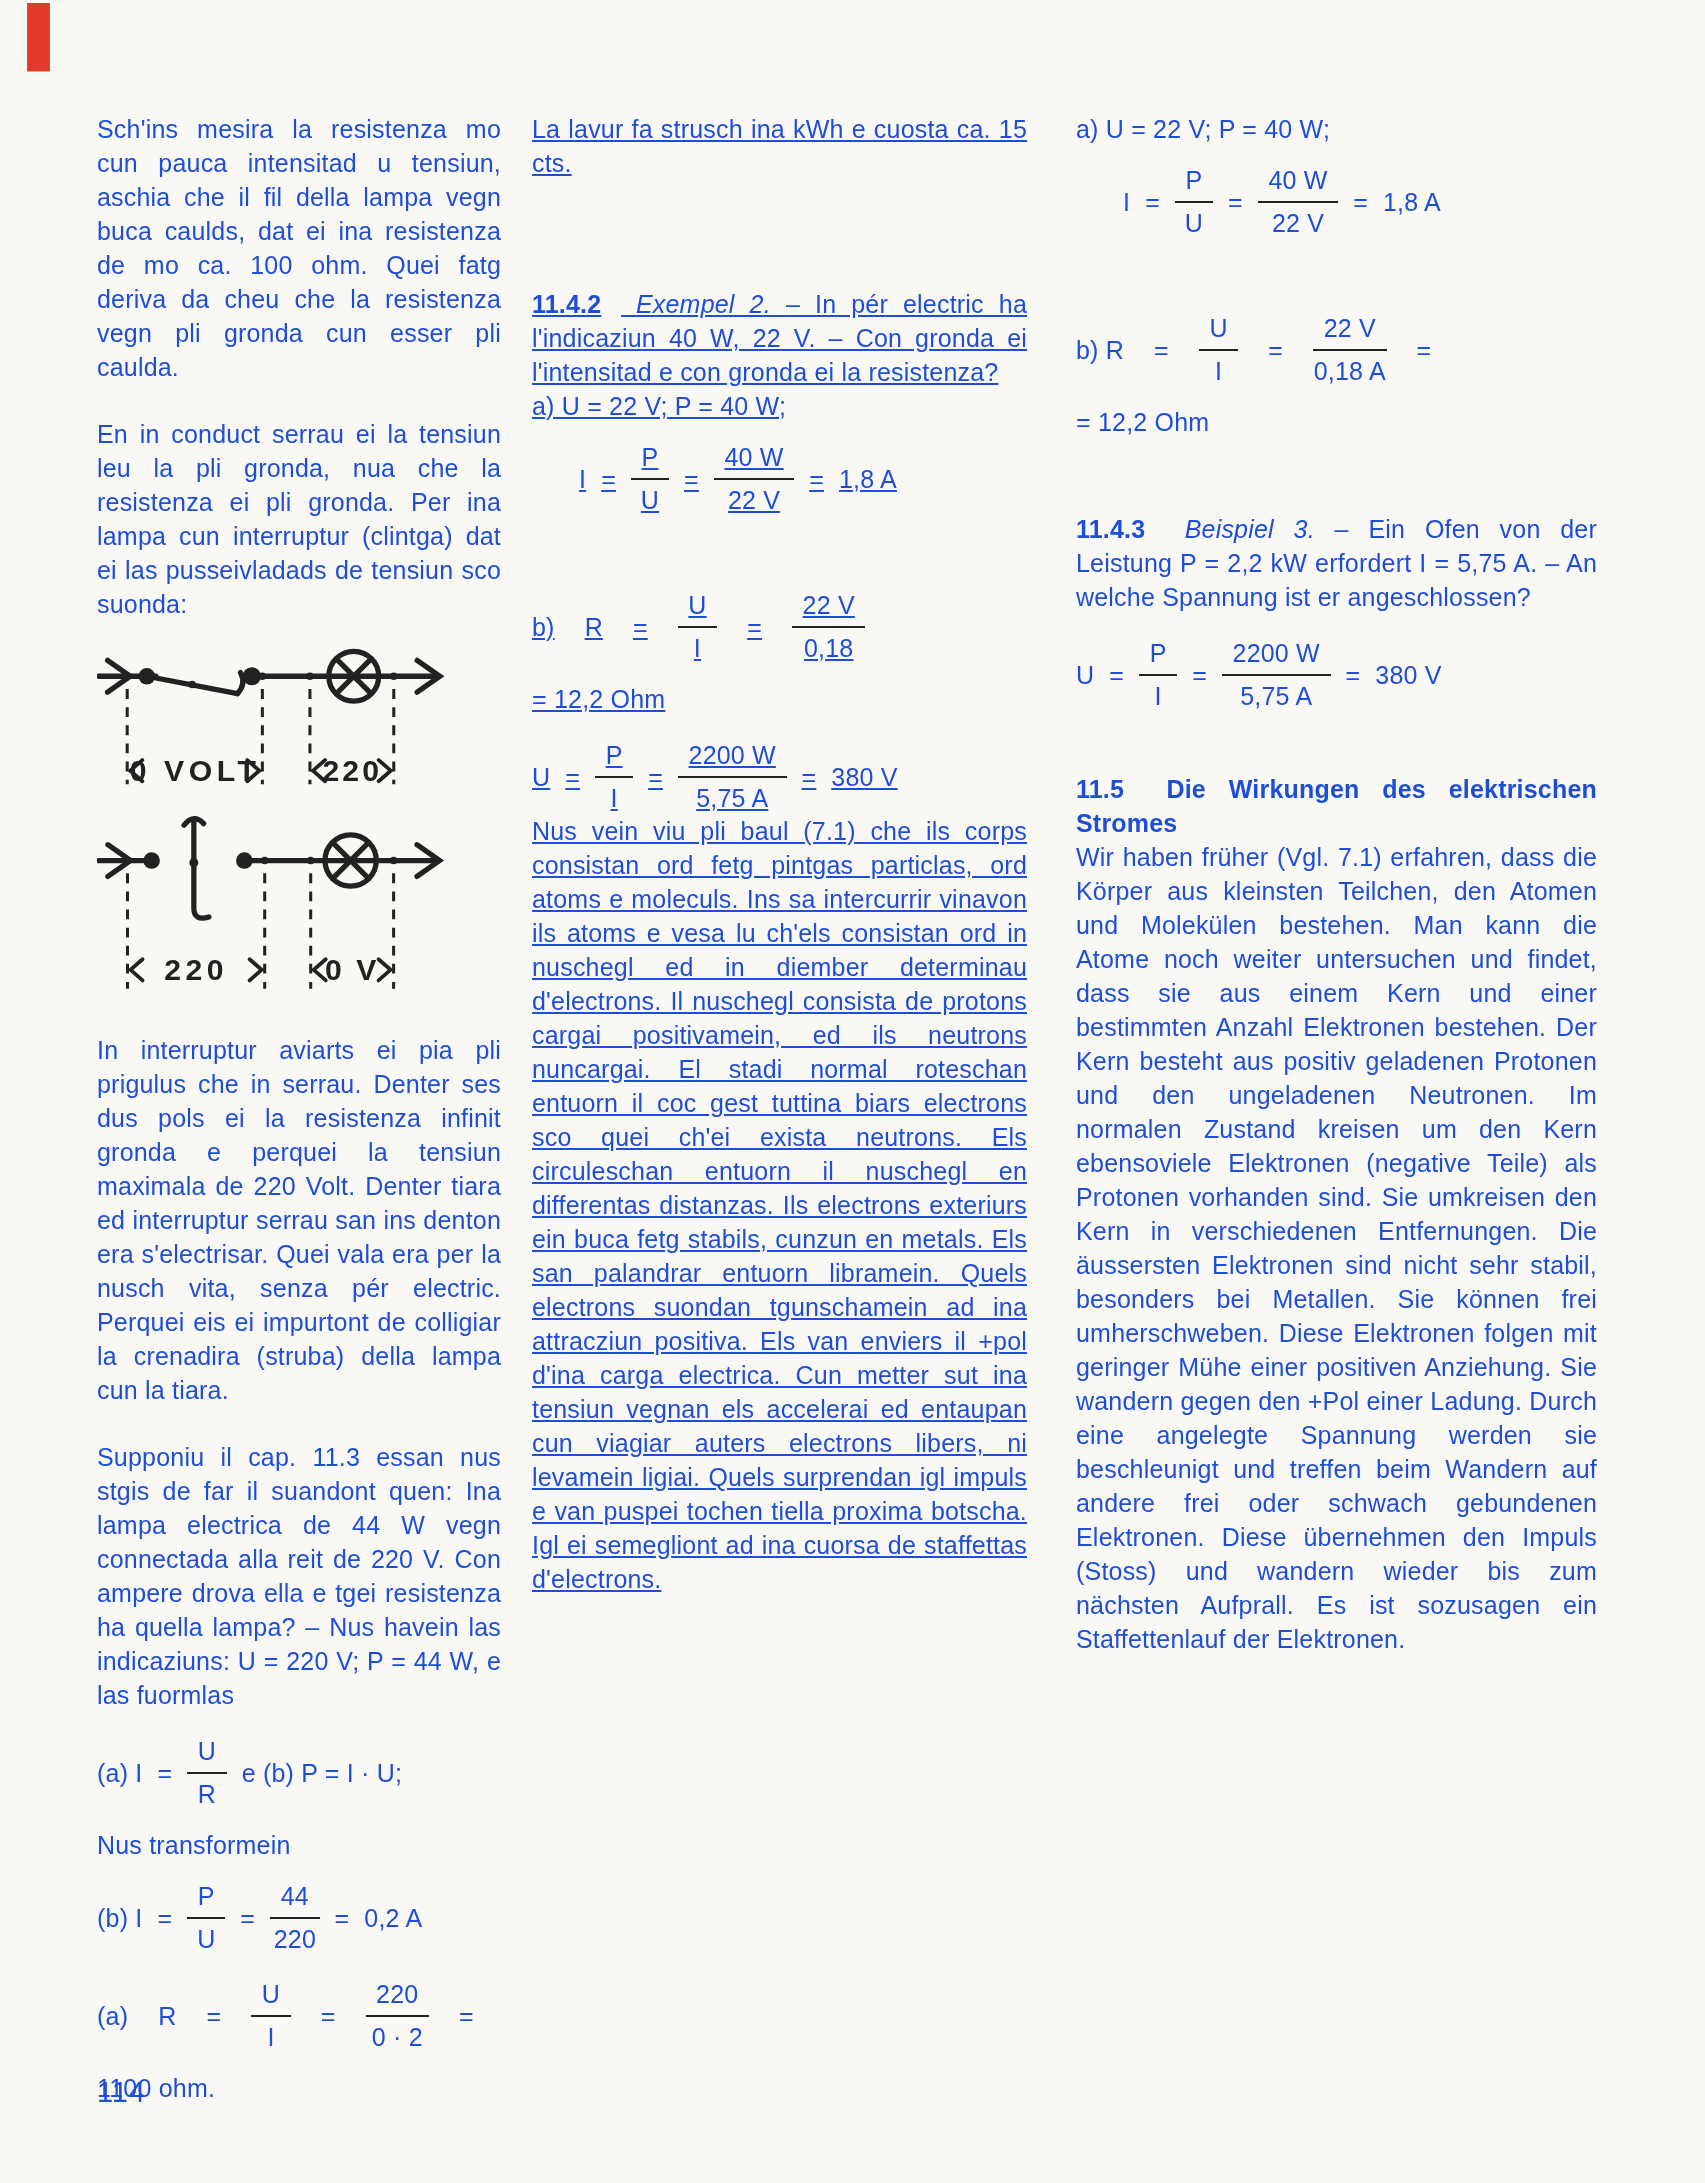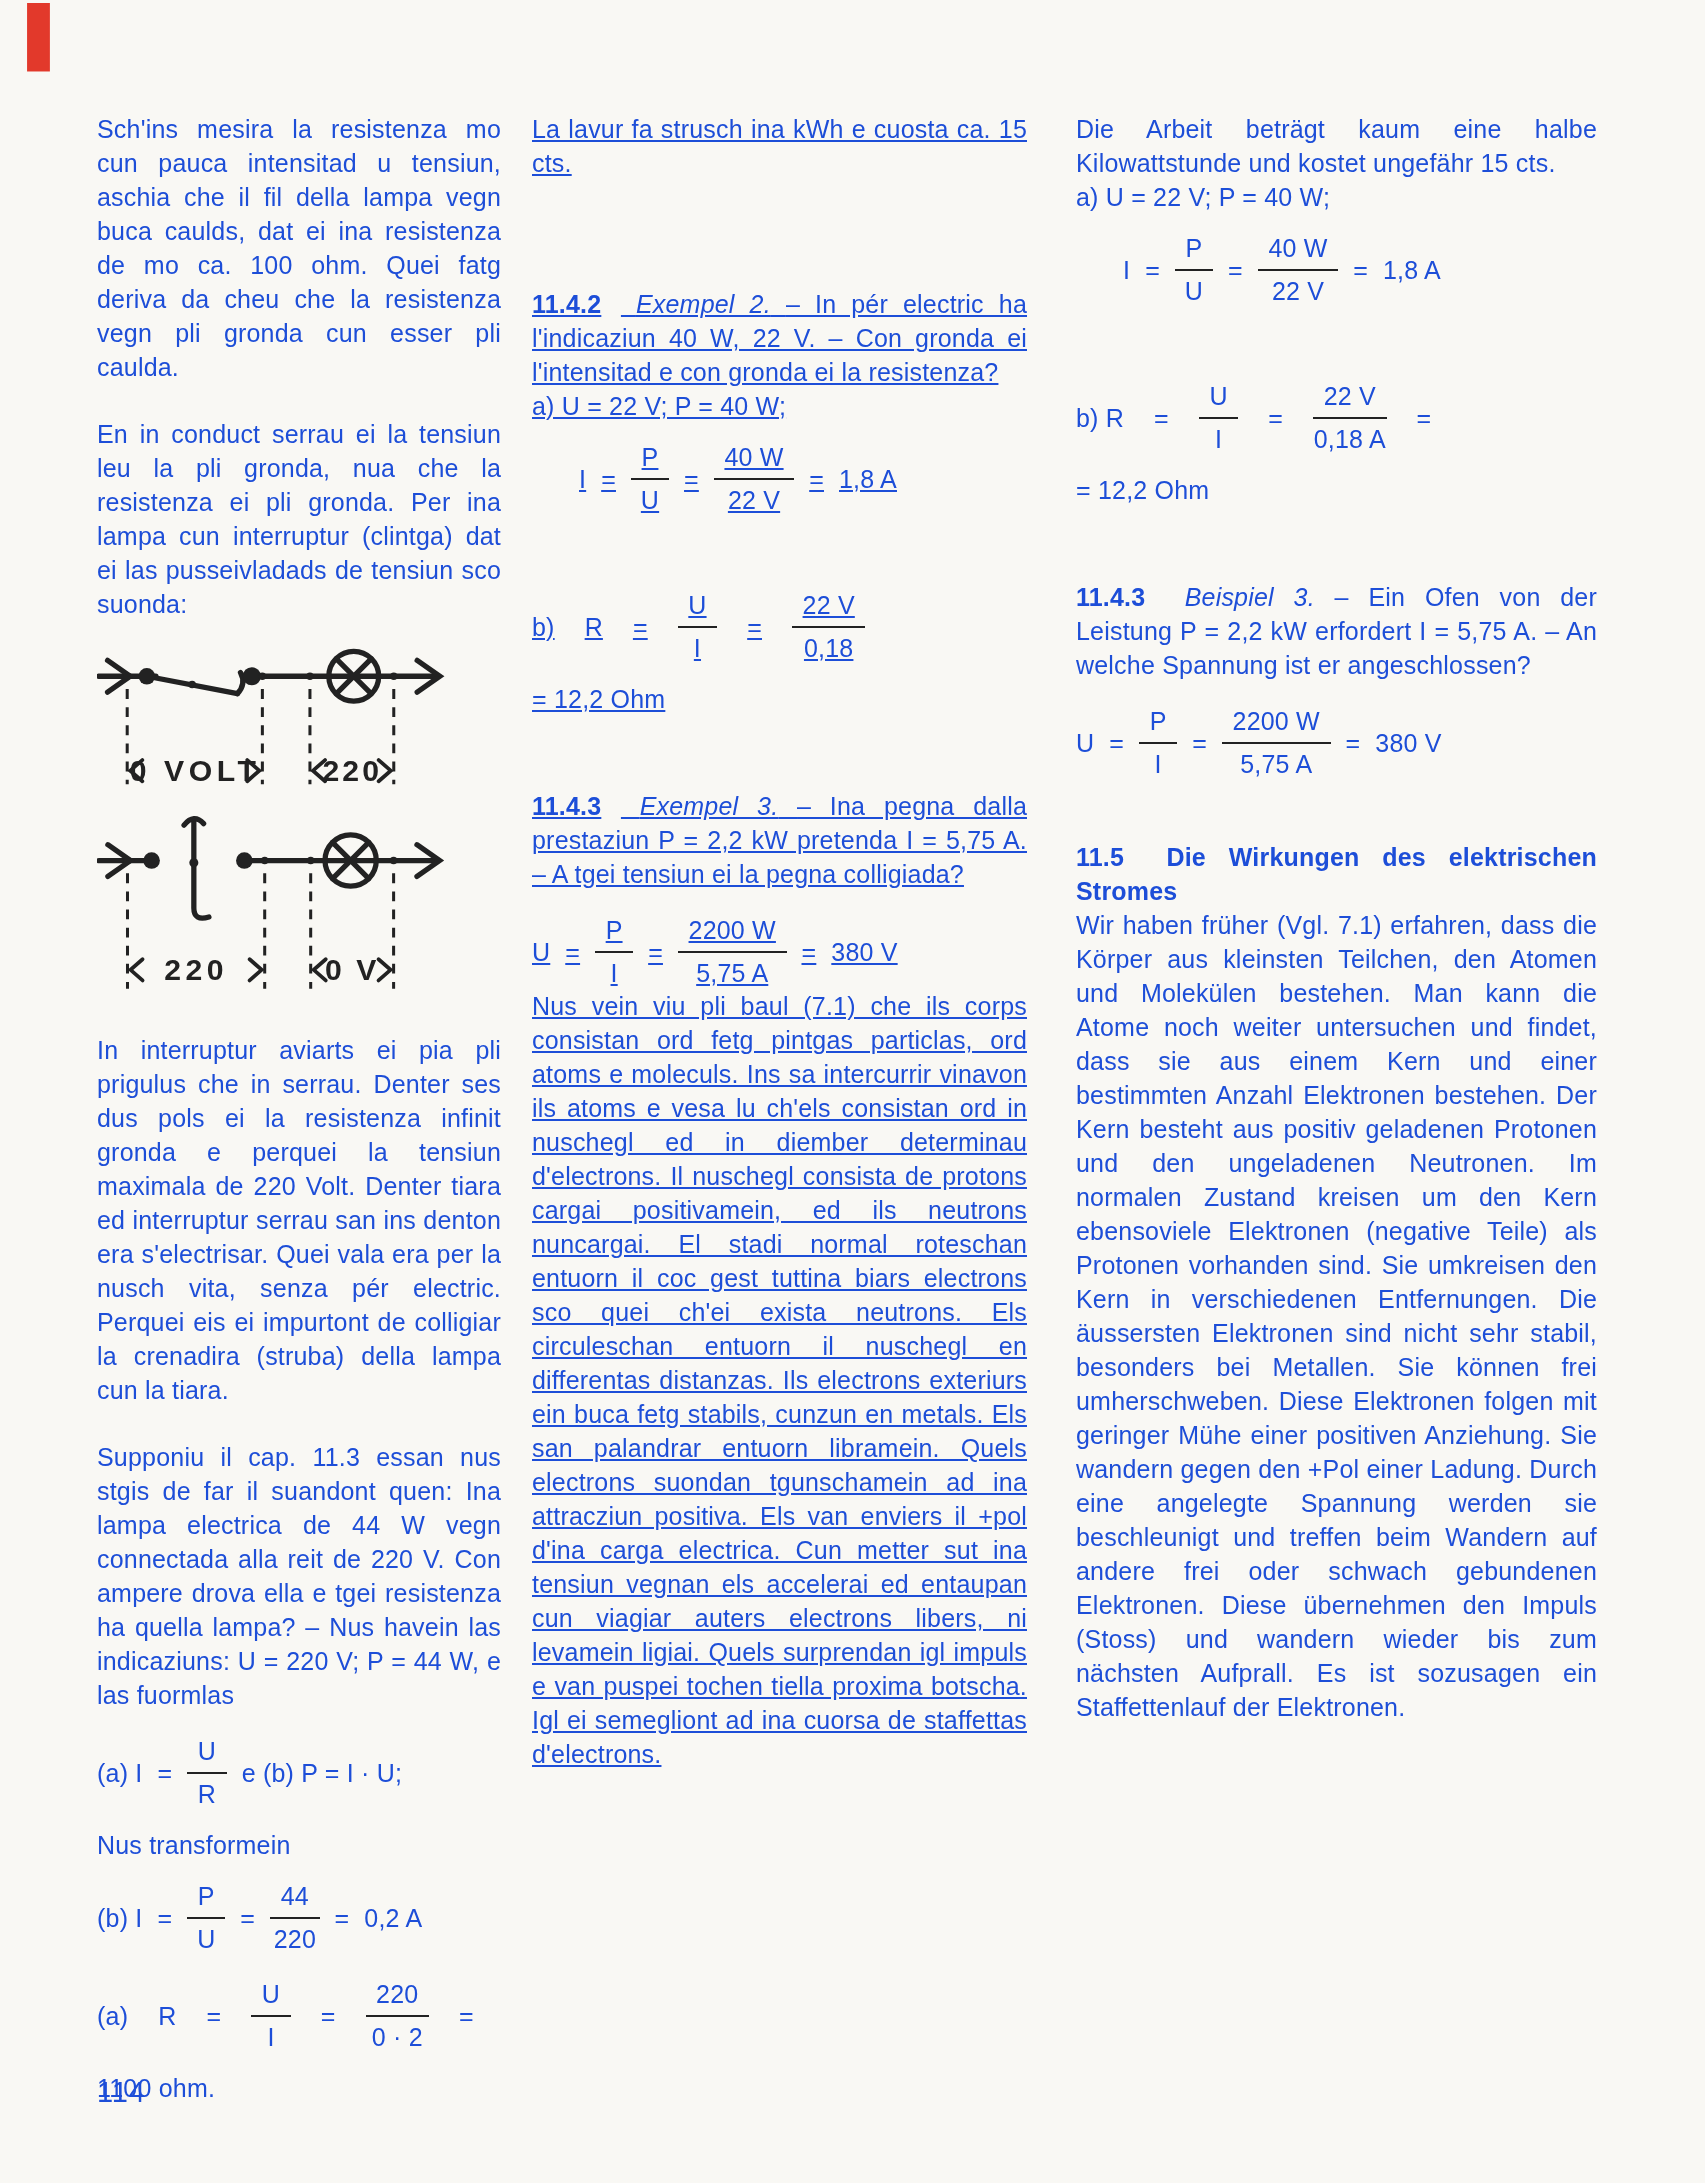--- a/index.html
+++ b/index.html
@@ -201,25 +201,20 @@
         <span class="bot">I</span>
       </span>
       <span>=</span>
       <span class="frac">
         <span class="top">22 V</span>
         <span class="bot">0,18</span>
       </span>
     </div>
     <p class="mt24">= 12,2 Ohm</p>
 
-    <p class="mt96">
-      <span class="h-num">11.4.3</span>
-      <span class="h-title">Exempel 3.</span>
-      <span>– Ina pegna dalla prestaziun P = 2,2 kW pretenda I = 5,75 A. – A tgei tensiun ei la pegna colligiada?</span>
-    </p>
 
     <div class="formula mt30">
       <span>U</span>
       <span>=</span>
       <span class="frac">
         <span class="top">P</span>
         <span class="bot">I</span>
       </span>
       <span>=</span>
       <span class="frac">
@@ -228,21 +223,20 @@
       </span>
       <span>=</span>
       <span>380 V</span>
     </div>
 
 
     <p class="mt66">Nus vein viu pli baul (7.1) che ils corps consistan ord fetg pintgas particlas, ord atoms e moleculs. Ins sa intercurrir vinavon ils atoms e vesa lu ch'els consistan ord in nuschegl ed in diember determinau d'electrons. Il nuschegl consista de protons cargai positivamein, ed ils neutrons nuncargai. El stadi normal roteschan entuorn il coc gest tuttina biars electrons sco quei ch'ei exista neutrons. Els circuleschan entuorn il nuschegl en differentas distanzas. Ils electrons exteriurs ein buca fetg stabils, cunzun en metals. Els san palandrar entuorn libramein. Quels electrons suondan tgunschamein ad ina attracziun positiva. Els van enviers il +pol d'ina carga electrica. Cun metter sut ina tensiun vegnan els accelerai ed entaupan cun viagiar auters electrons libers, ni levamein ligiai. Quels surprendan igl impuls e van puspei tochen tiella proxima botscha. Igl ei semegliont ad ina cuorsa de staffettas d'electrons.</p>
   </div>
 
   <div class="col col-3">
-    <p>Die Arbeit beträgt kaum eine halbe Kilowattstunde und kostet ungefähr 15 cts.</p>
 
 
     <p class="mt66">a) U = 22 V; P = 40 W;</p>
 
     <div class="formula mt24" style="margin-left:47px">
       <span>I</span>
       <span>=</span>
       <span class="frac">
         <span class="top">P</span>
         <span class="bot">U</span>

